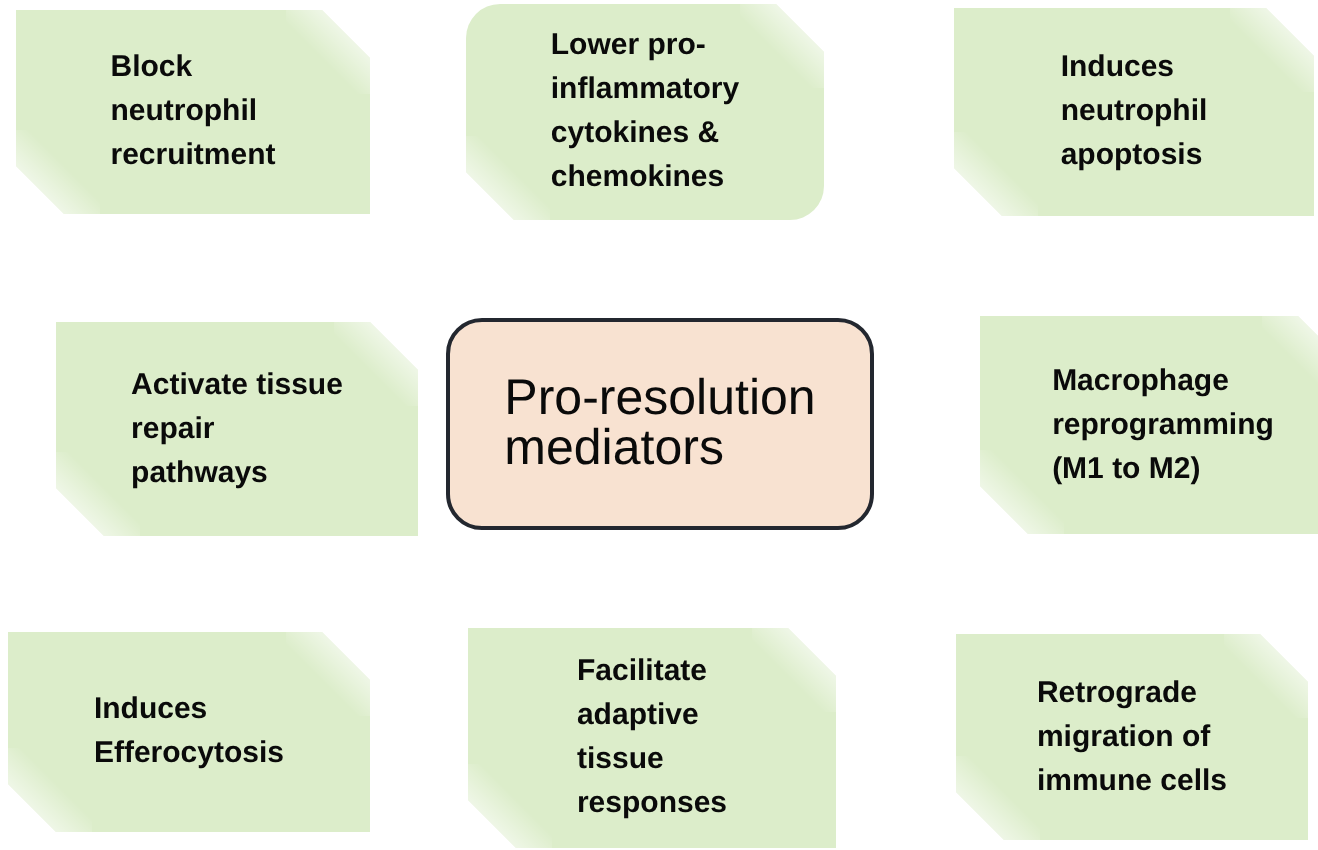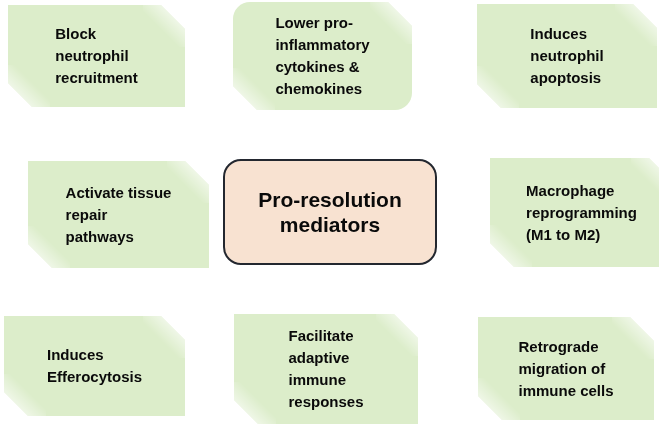--- a/index.html
+++ b/index.html
@@ -64,25 +64,24 @@
     width:214px; height:106px;
     background:var(--center-fill);
     border:2.5px solid var(--center-border);
     border-radius:18px;
     box-sizing:border-box;
     display:flex;
     align-items:center;
     justify-content:center;
   }
   .center-label{
-    font-size:21px;
-    font-weight:700;
+    font-size:25px;
+    font-weight:400;
     line-height:25px;
     color:var(--text-color);
-    text-align:center;
     white-space:pre-line;
   }
   
   .pos-0{left:8px;   top:5px;   width:177px; height:102px;}
   .pos-1{left:233px; top:2px;   width:179px; height:108px;border-radius:17px;}
   .pos-2{left:477px; top:4px;   width:180px; height:104px;}
   .pos-3{left:4px;   top:161px; width:181px; height:107px;margin-left:24px;}
   .pos-4{left:490px; top:158px; width:183px; height:109px;}
   .pos-5{left:4px;   top:316px; width:181px; height:100px;}
   .pos-6{left:234px; top:314px; width:184px; height:110px;}
@@ -130,21 +129,21 @@
   </div>
 
   <div class="note pos-5">
     <span class="note-label">Induces
 Efferocytosis</span>
   </div>
 
   <div class="note pos-6">
     <span class="note-label">Facilitate
 adaptive
-immune
+tissue
 responses</span>
   </div>
 
   <div class="note pos-7">
     <span class="note-label">Retrograde
 migration of
 immune cells</span>
   </div>
 
 </div>

